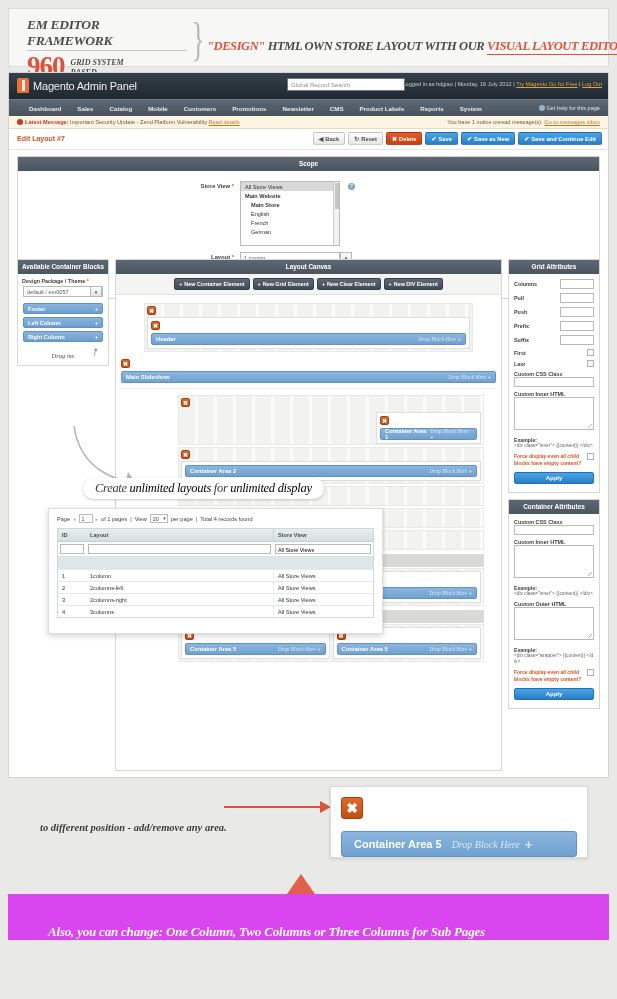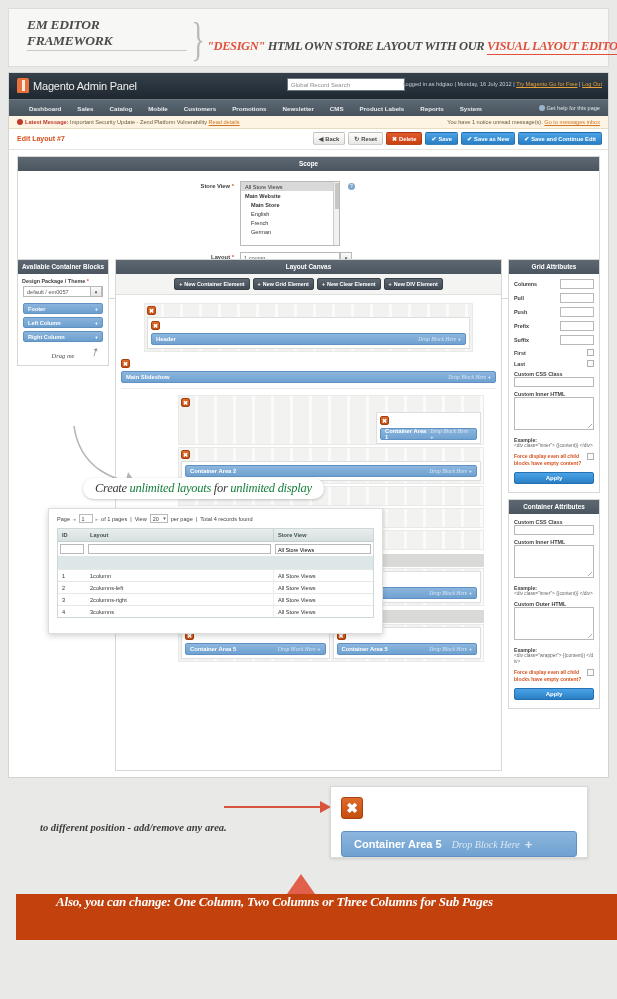--- a/index.html
+++ b/index.html
@@ -306,21 +306,21 @@
     pointer-events: none;
   }
   .callout-unlimited {
     position: absolute; left: 83px; top: 478px;
     background: #fff; border-radius: 12px;
     padding: 3px 12px; box-shadow: 0 1px 3px rgba(0,0,0,.22);
     font-family: "Liberation Serif", serif; font-style: italic;
     font-size: 12.5px; color: #3a3a3a; white-space: nowrap;
     letter-spacing: -.3px;
   }
-  .callout-unlimited em { color: #15803d; font-style: italic; }
+  .callout-unlimited em { color: #000000; font-style: italic; }
 
   .layout-manager {
     position: absolute; left: 48px; top: 508px; width: 335px; height: 126px;
     background: #fff; border: 1px solid #ddddda;
     box-shadow: 0 2px 6px rgba(0,0,0,.18);
   }
   .lm-title {
     font-size: 8px; font-weight: bold; color: #d4521f;
     padding: 7px 0 5px 24px;
     border-bottom: 1px solid #e6e6e4; margin: 0 8px;
@@ -396,42 +396,49 @@
   }
   .dd-drop {
     font-family: "Liberation Serif", serif; font-style: italic;
     font-size: 10px; color: #d9e7f4; font-weight: normal;
     display: flex; align-items: center; gap: 5px;
   }
   .dd-drop b { font-family:"Liberation Sans",sans-serif; font-style:normal; font-size:13px; }
 
   
   .bottom-banner {
-    position: absolute; left: 16px; top: 894px; width: 601px; height: 46px;
-    background: #c2410c; display: flex; align-items: flex-start;
+    position: absolute; left: 8px; top: 894px; width: 601px; height: 46px;
+    background: #d946ef; display: flex; align-items: flex-end;
   }
   .bottom-banner .bb-text {
     font-family: "Liberation Serif", serif; font-style: italic; font-weight: bold;
     font-size: 13px; color: #fff; margin-left: 40px; letter-spacing: -.2px;
     white-space: nowrap;
   }
   .bb-notch {
     position: absolute; left: 287px; top: 874px;
     width: 0; height: 0;
     border-left: 14px solid transparent;
     border-right: 14px solid transparent;
     border-bottom: 20px solid #e0604b;
   }
 </style>
 </head>
 <body>
 
 <div class="promo-header">
   <div class="promo-left">
     <div class="promo-title">EM EDITOR FRAMEWORK</div>
+    <div class="promo-960row">
+      <div class="promo-960">960</div>
+      <div class="promo-sub">
+        <div>GRID SYSTEM</div>
+        <div>BASED</div>
+      </div>
+    </div>
   </div>
   <div class="promo-brace">}</div>
   <div class="promo-right">
     <span class="promo-design">"DESIGN"</span><span> HTML OWN STORE LAYOUT WITH OUR </span><span class="promo-editor">VISUAL LAYOUT EDITOR</span>
   </div>
 </div>
 
 <div class="admin-window">
 
   <div class="mg-topbar">

